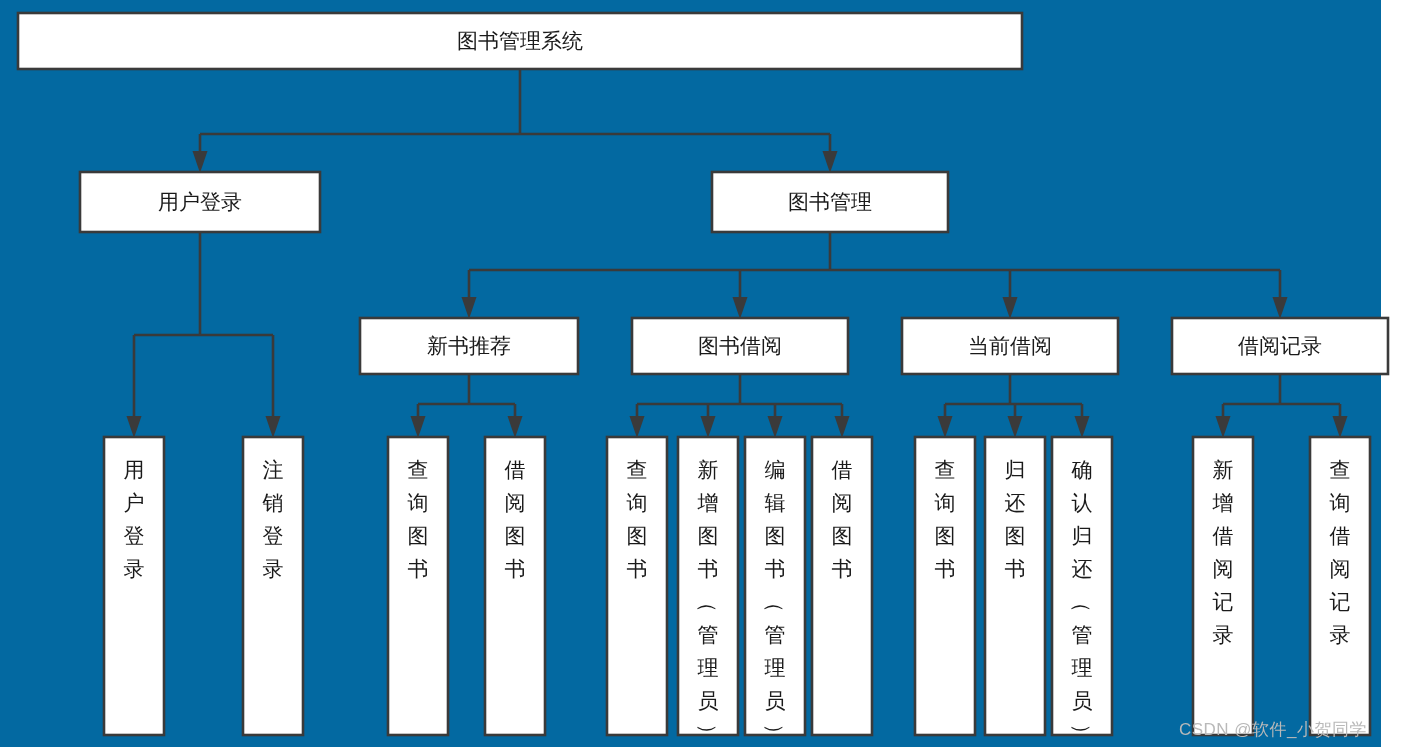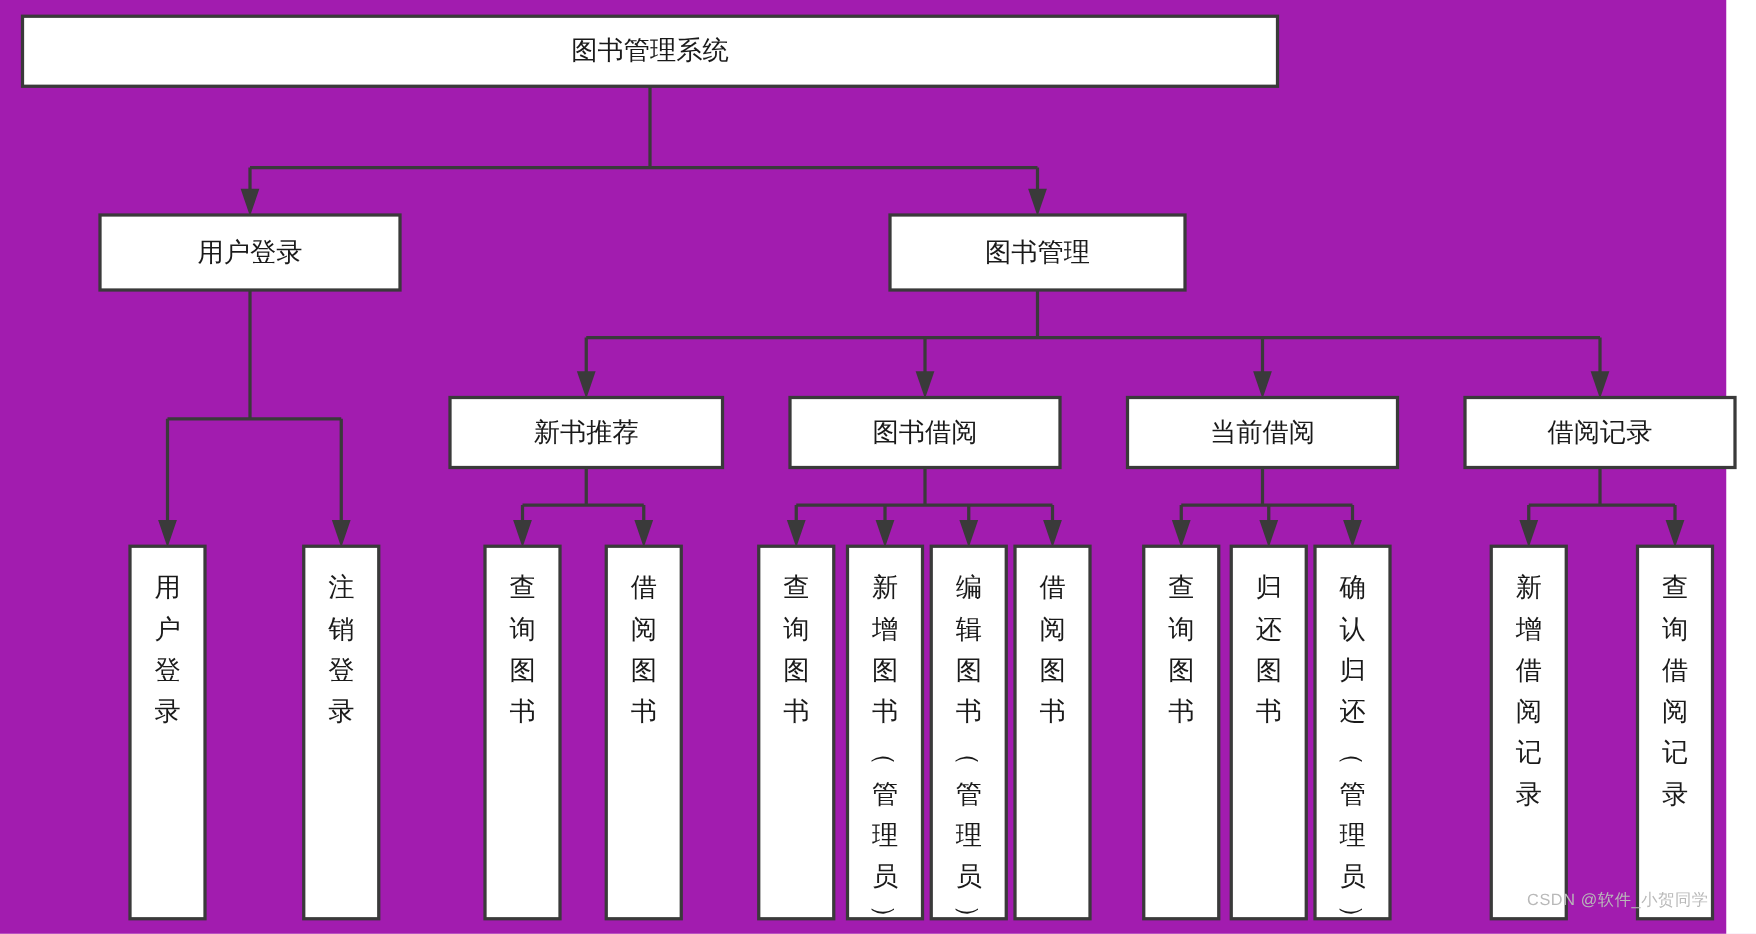--- a/index.html
+++ b/index.html
@@ -12,21 +12,21 @@
     width: 1405px;
     height: 747px;
     font-family: "Liberation Sans", "DejaVu Sans", sans-serif;
     overflow: hidden;
     position: relative;
   }
   #diagram-root {
     position: relative;
     width: 1381px;
     height: 747px;
-    background: #a21caf;
+    background: #0369a1;
   }
   svg#flowchart {
     position: absolute;
     left: 0;
     top: 0;
     width: 1405px;
     height: 747px;
     display: block;
   }
   .node-box {
@@ -53,23 +53,23 @@
   }
   .node-label-vertical {
     fill: #1a1a1a;
     font-family: "Liberation Sans", "DejaVu Sans", sans-serif;
     font-size: 21px;
     text-anchor: middle;
   }
   .watermark-text {
     position: absolute;
     right: 14px;
-    bottom: 18px;
-    font-family: "Liberation Sans", "DejaVu Sans", sans-serif;
-    font-size: 13px;
+    bottom: 6px;
+    font-family: "Liberation Sans", "DejaVu Sans", sans-serif;
+    font-size: 17px;
     color: #b9b9b9;
     letter-spacing: 0.5px;
     white-space: nowrap;
     pointer-events: none;
   }
 </style>
 </head>
 <body>
 
 <div id="diagram-root">

